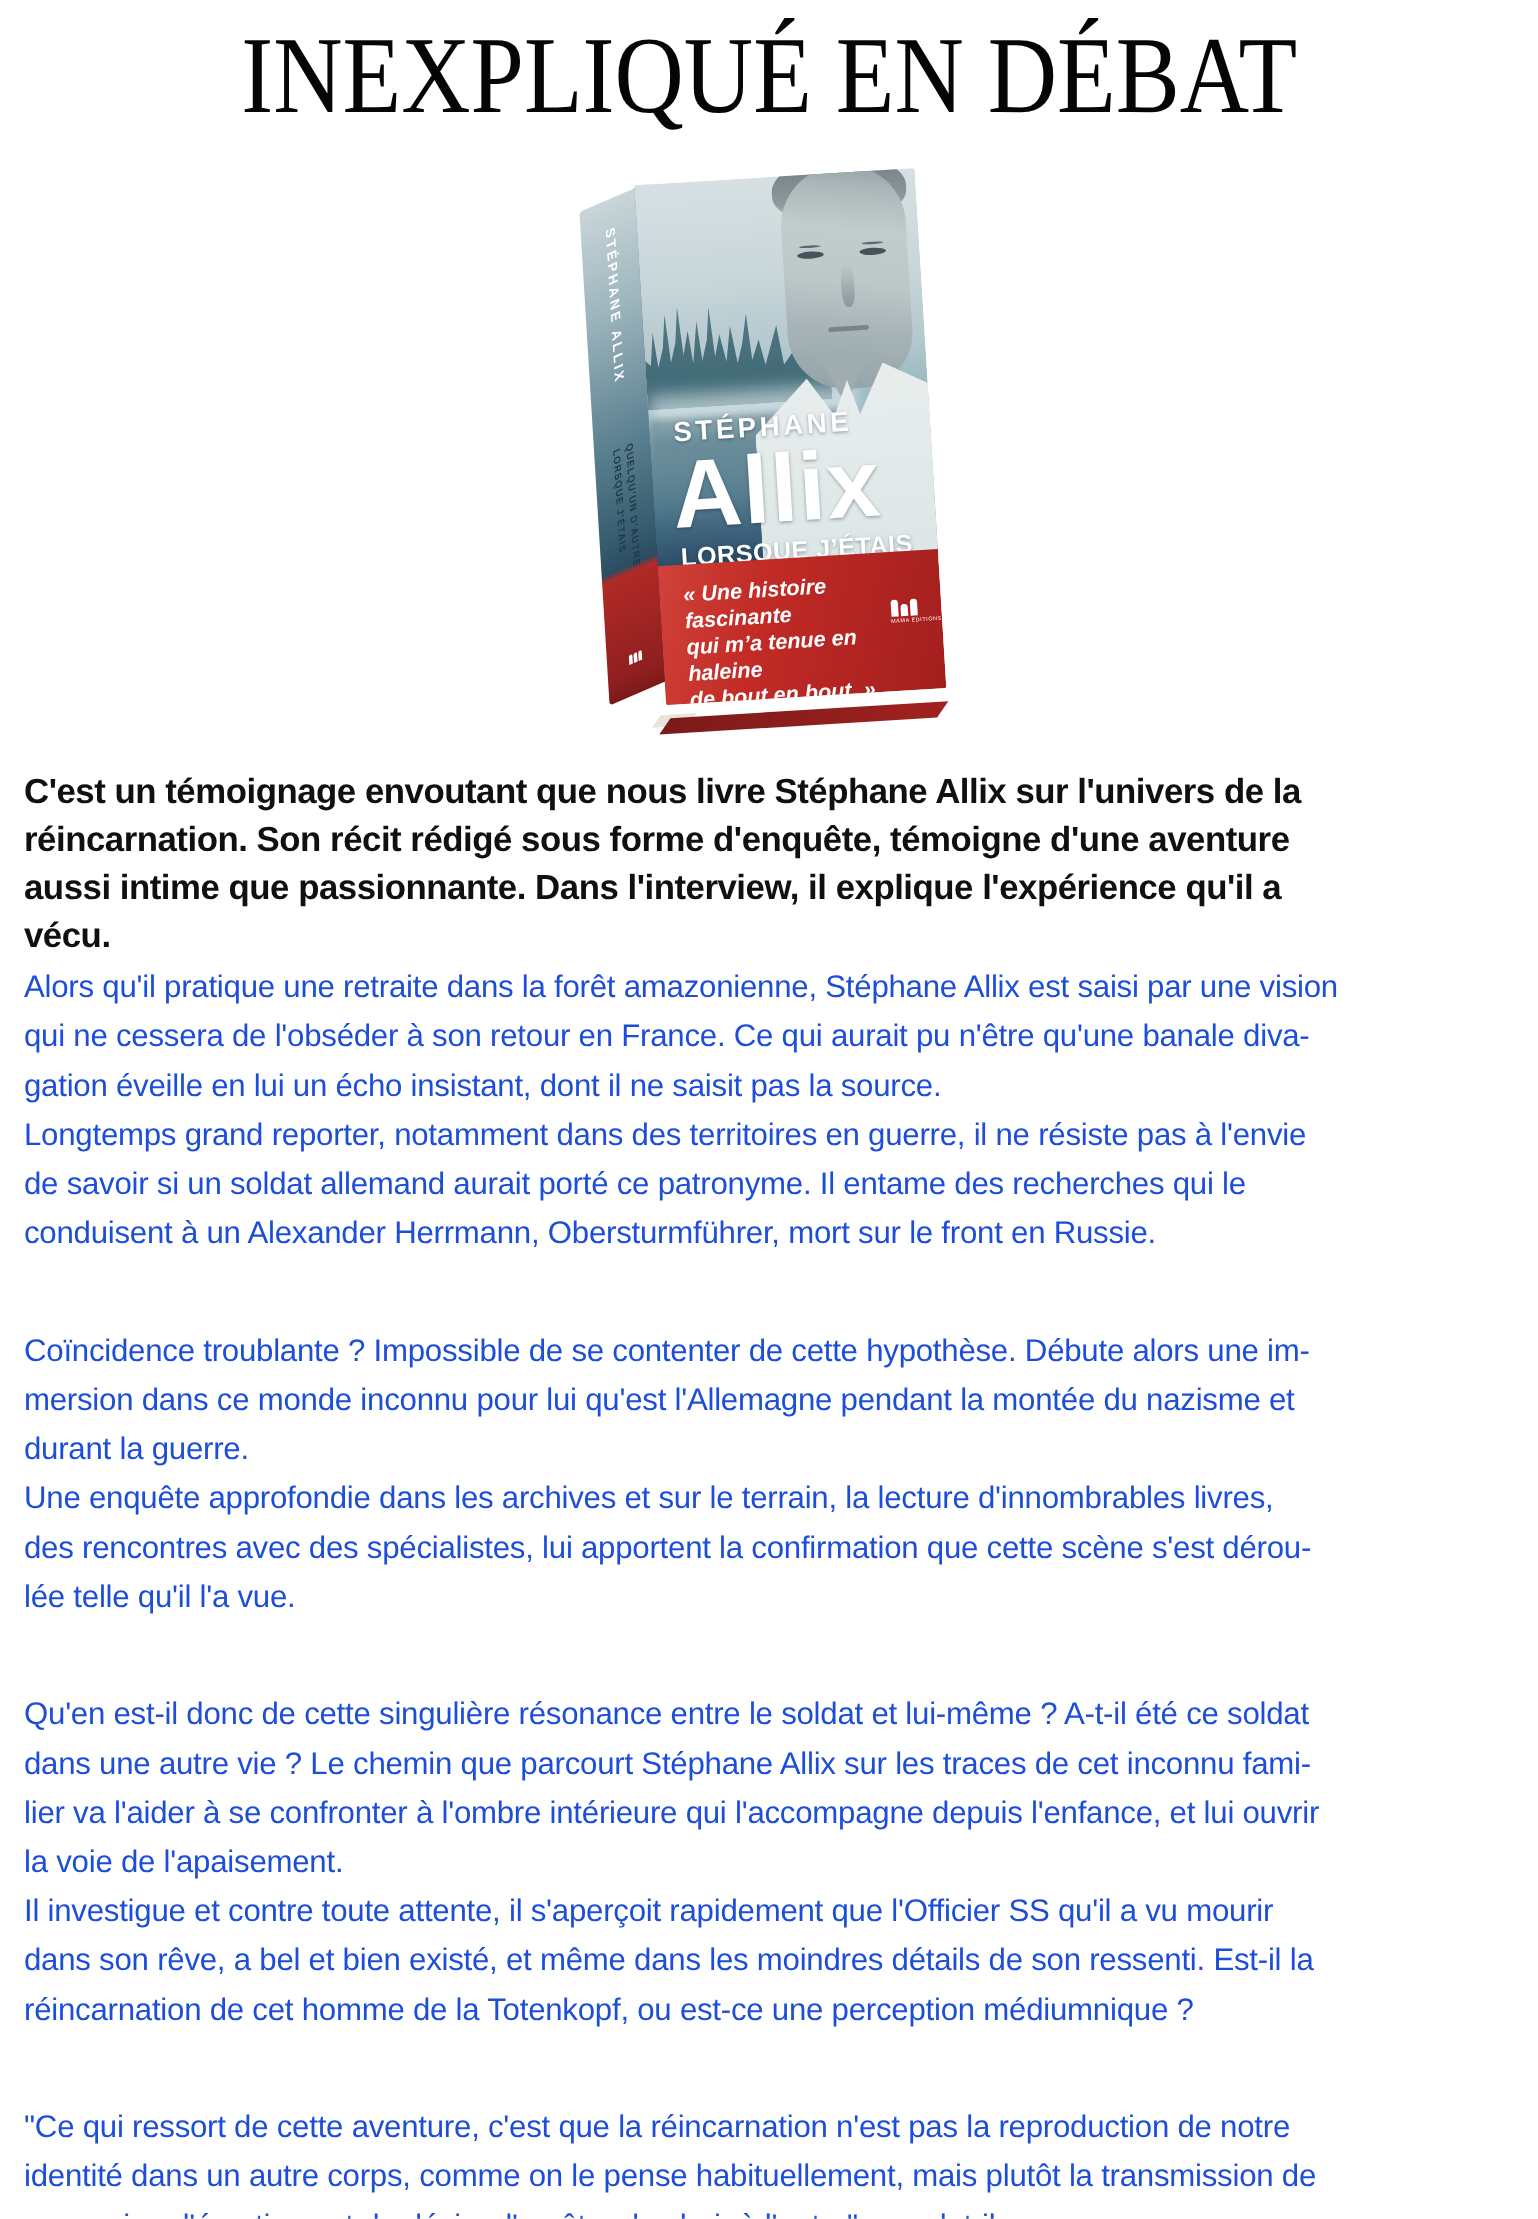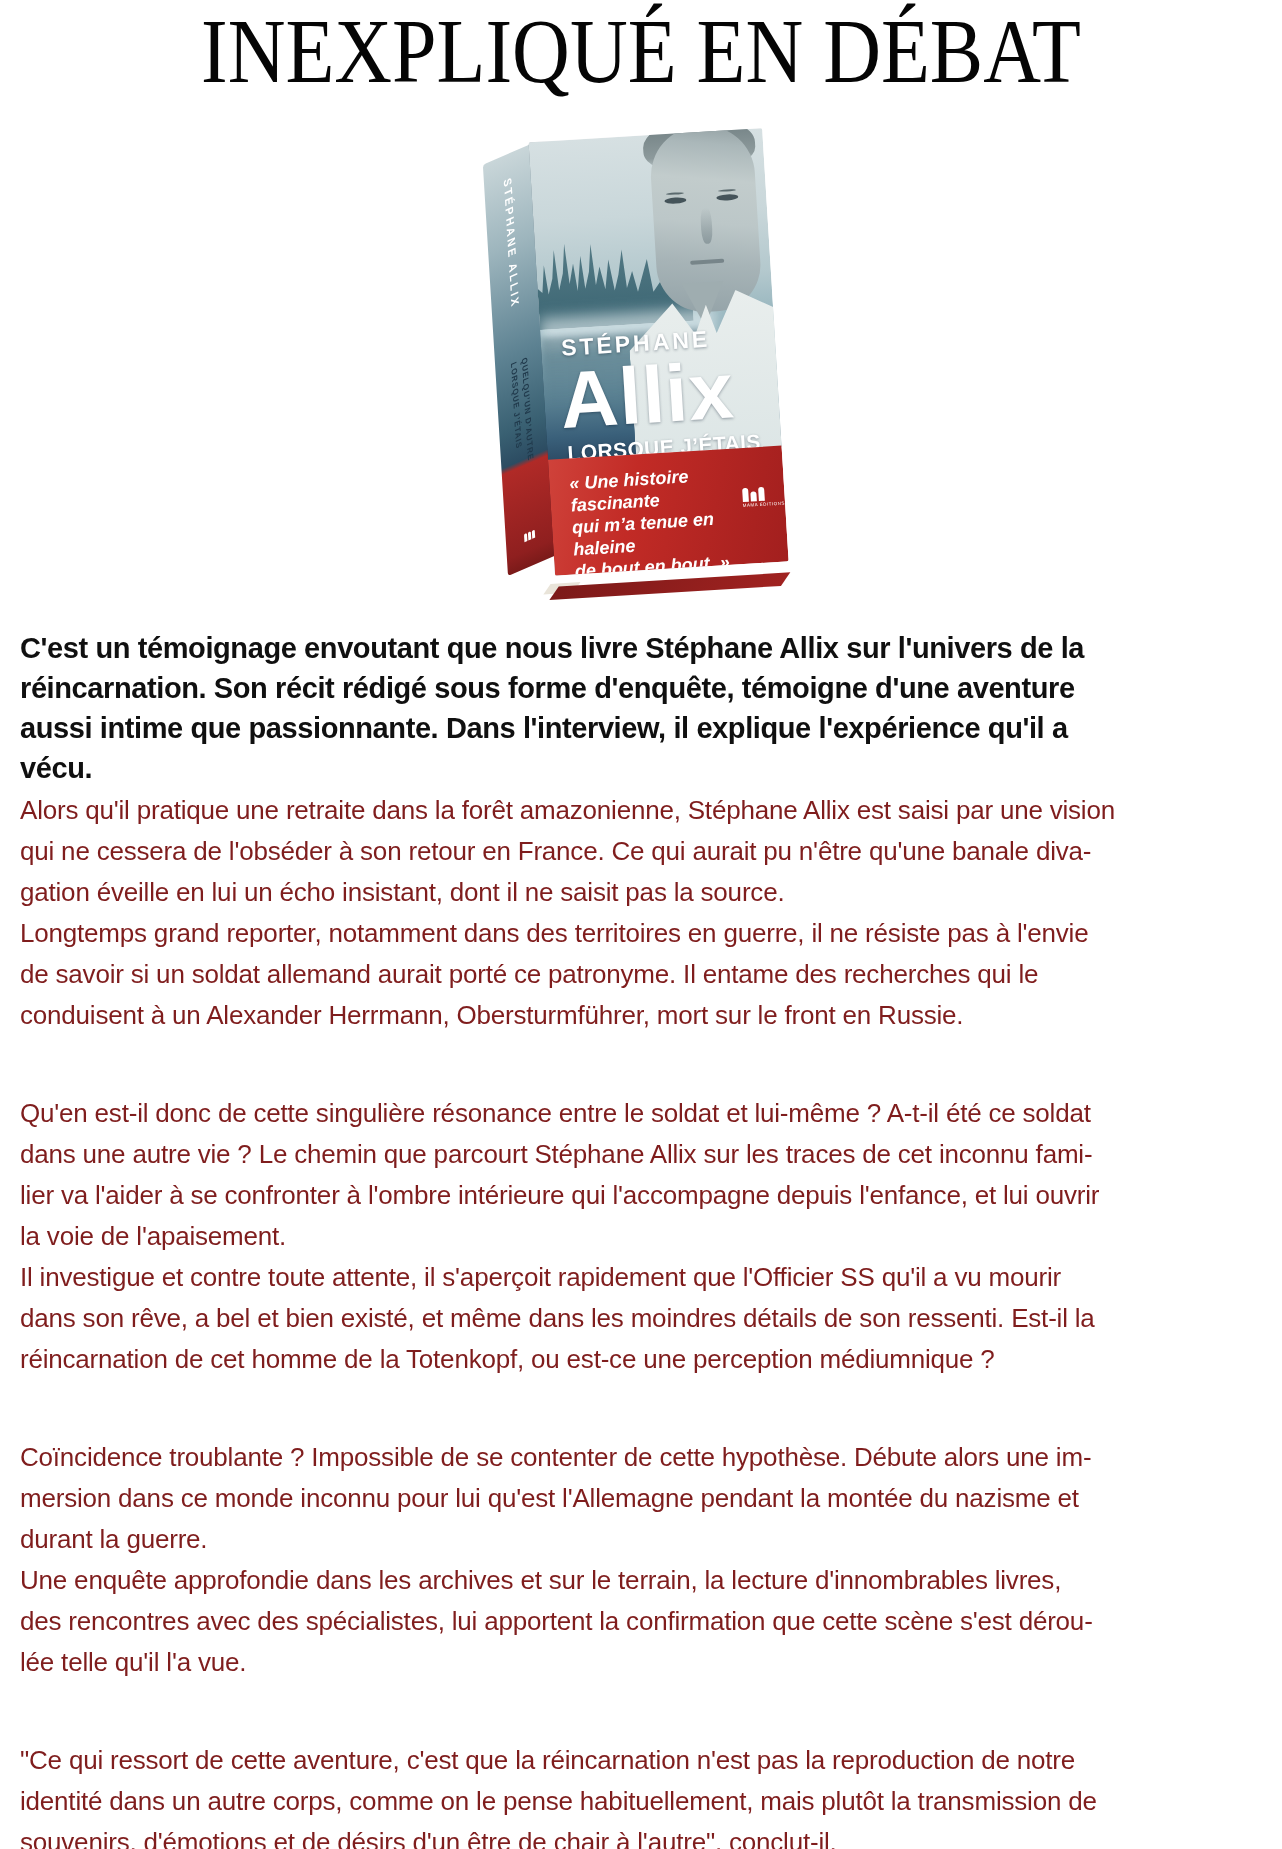--- a/index.html
+++ b/index.html
@@ -1,20 +1,20 @@
 <!DOCTYPE html>
 <html lang="fr"><head>
 <meta charset="utf-8">
 <style>
   html,body{margin:0;padding:0;background:#ffffff;}
   body{width:1282px;height:1849px;overflow:hidden;font-family:"Liberation Sans",sans-serif;}
   .page{padding:0 20px;box-sizing:border-box;}
 
   
-  h1.title{height:104px;margin:0;text-align:center;font-family:"Liberation Serif",serif;
+  h1.title{height:104px;margin:12px;text-align:center;font-family:"Liberation Serif",serif;
     font-weight:400;color:#050505;font-size:80px;line-height:102px;}
   h1.title span{display:inline-block;transform:scaleY(1.14);transform-origin:center 45%;}
 
   
   .book-stage{height:486px;position:relative;}
   .book{position:absolute;left:50%;top:16px;width:292px;height:446px;
     transform:translateX(-50%) rotate(-3.5deg);}
   .spine{position:absolute;left:0;top:2px;width:48px;height:412px;overflow:hidden;
     transform:skewY(-20deg);transform-origin:100% 0;border-radius:3px 0 0 3px;
     background:linear-gradient(180deg,#c9d6d9 0%,#9db5bd 22%,#5d8292 48%,#396072 66%,
@@ -77,21 +77,21 @@
   .arches{display:flex;justify-content:center;gap:2px;}
   .arches i{width:6px;height:14px;background:#fff;border-radius:4px 4px 0 0;}
   .arches i.low{height:10px;margin-top:4px;}
   .mama-name{display:block;color:#fff;font-size:9px;transform:scale(.5);transform-origin:top center;
     white-space:nowrap;margin-top:1px;letter-spacing:1px;}
 
   
   .article{padding-top:6px;}
   .lead{margin:0 0 2px;font-size:29px;font-weight:700;line-height:40px;color:#101010;
     white-space:pre-line;letter-spacing:-0.4px;}
-  .para{margin:0 0 57px;font-size:26px;line-height:41px;color:#7f1d1d;
+  .para{margin:0 0 57px;font-size:26px;line-height:41px;color:#1d4ed8;
     white-space:pre-line;letter-spacing:-0.2px;}
   .para.last{margin-bottom:0;}
 </style>
 </head>
 <body>
 
 <main class="page">
 
   <h1 class="title"><span>INEXPLIQUÉ EN DÉBAT</span></h1>
 
@@ -161,31 +161,31 @@
     <p class="lead">C'est un témoignage envoutant que nous livre Stéphane Allix sur l'univers de la
 réincarnation. Son récit rédigé sous forme d'enquête, témoigne d'une aventure
 aussi intime que passionnante. Dans l'interview, il explique l'expérience qu'il a
 vécu.</p>
     <p class="para">Alors qu'il pratique une retraite dans la forêt amazonienne, Stéphane Allix est saisi par une vision
 qui ne cessera de l'obséder à son retour en France. Ce qui aurait pu n'être qu'une banale diva-
 gation éveille en lui un écho insistant, dont il ne saisit pas la source.
 Longtemps grand reporter, notamment dans des territoires en guerre, il ne résiste pas à l'envie
 de savoir si un soldat allemand aurait porté ce patronyme. Il entame des recherches qui le
 conduisent à un Alexander Herrmann, Obersturmführer, mort sur le front en Russie.</p>
+    <p class="para">Coïncidence troublante ? Impossible de se contenter de cette hypothèse. Débute alors une im-
+mersion dans ce monde inconnu pour lui qu'est l'Allemagne pendant la montée du nazisme et
+durant la guerre.
+Une enquête approfondie dans les archives et sur le terrain, la lecture d'innombrables livres,
+des rencontres avec des spécialistes, lui apportent la confirmation que cette scène s'est dérou-
+lée telle qu'il l'a vue.</p>
     <p class="para">Qu'en est-il donc de cette singulière résonance entre le soldat et lui-même ? A-t-il été ce soldat
 dans une autre vie ? Le chemin que parcourt Stéphane Allix sur les traces de cet inconnu fami-
 lier va l'aider à se confronter à l'ombre intérieure qui l'accompagne depuis l'enfance, et lui ouvrir
 la voie de l'apaisement.
 Il investigue et contre toute attente, il s'aperçoit rapidement que l'Officier SS qu'il a vu mourir
 dans son rêve, a bel et bien existé, et même dans les moindres détails de son ressenti. Est-il la
 réincarnation de cet homme de la Totenkopf, ou est-ce une perception médiumnique ?</p>
-    <p class="para">Coïncidence troublante ? Impossible de se contenter de cette hypothèse. Débute alors une im-
-mersion dans ce monde inconnu pour lui qu'est l'Allemagne pendant la montée du nazisme et
-durant la guerre.
-Une enquête approfondie dans les archives et sur le terrain, la lecture d'innombrables livres,
-des rencontres avec des spécialistes, lui apportent la confirmation que cette scène s'est dérou-
-lée telle qu'il l'a vue.</p>
     <p class="para last">"Ce qui ressort de cette aventure, c'est que la réincarnation n'est pas la reproduction de notre
 identité dans un autre corps, comme on le pense habituellement, mais plutôt la transmission de
 souvenirs, d'émotions et de désirs d'un être de chair à l'autre", conclut-il.</p>
   </section>
 
 </main>
 
 </body></html>

